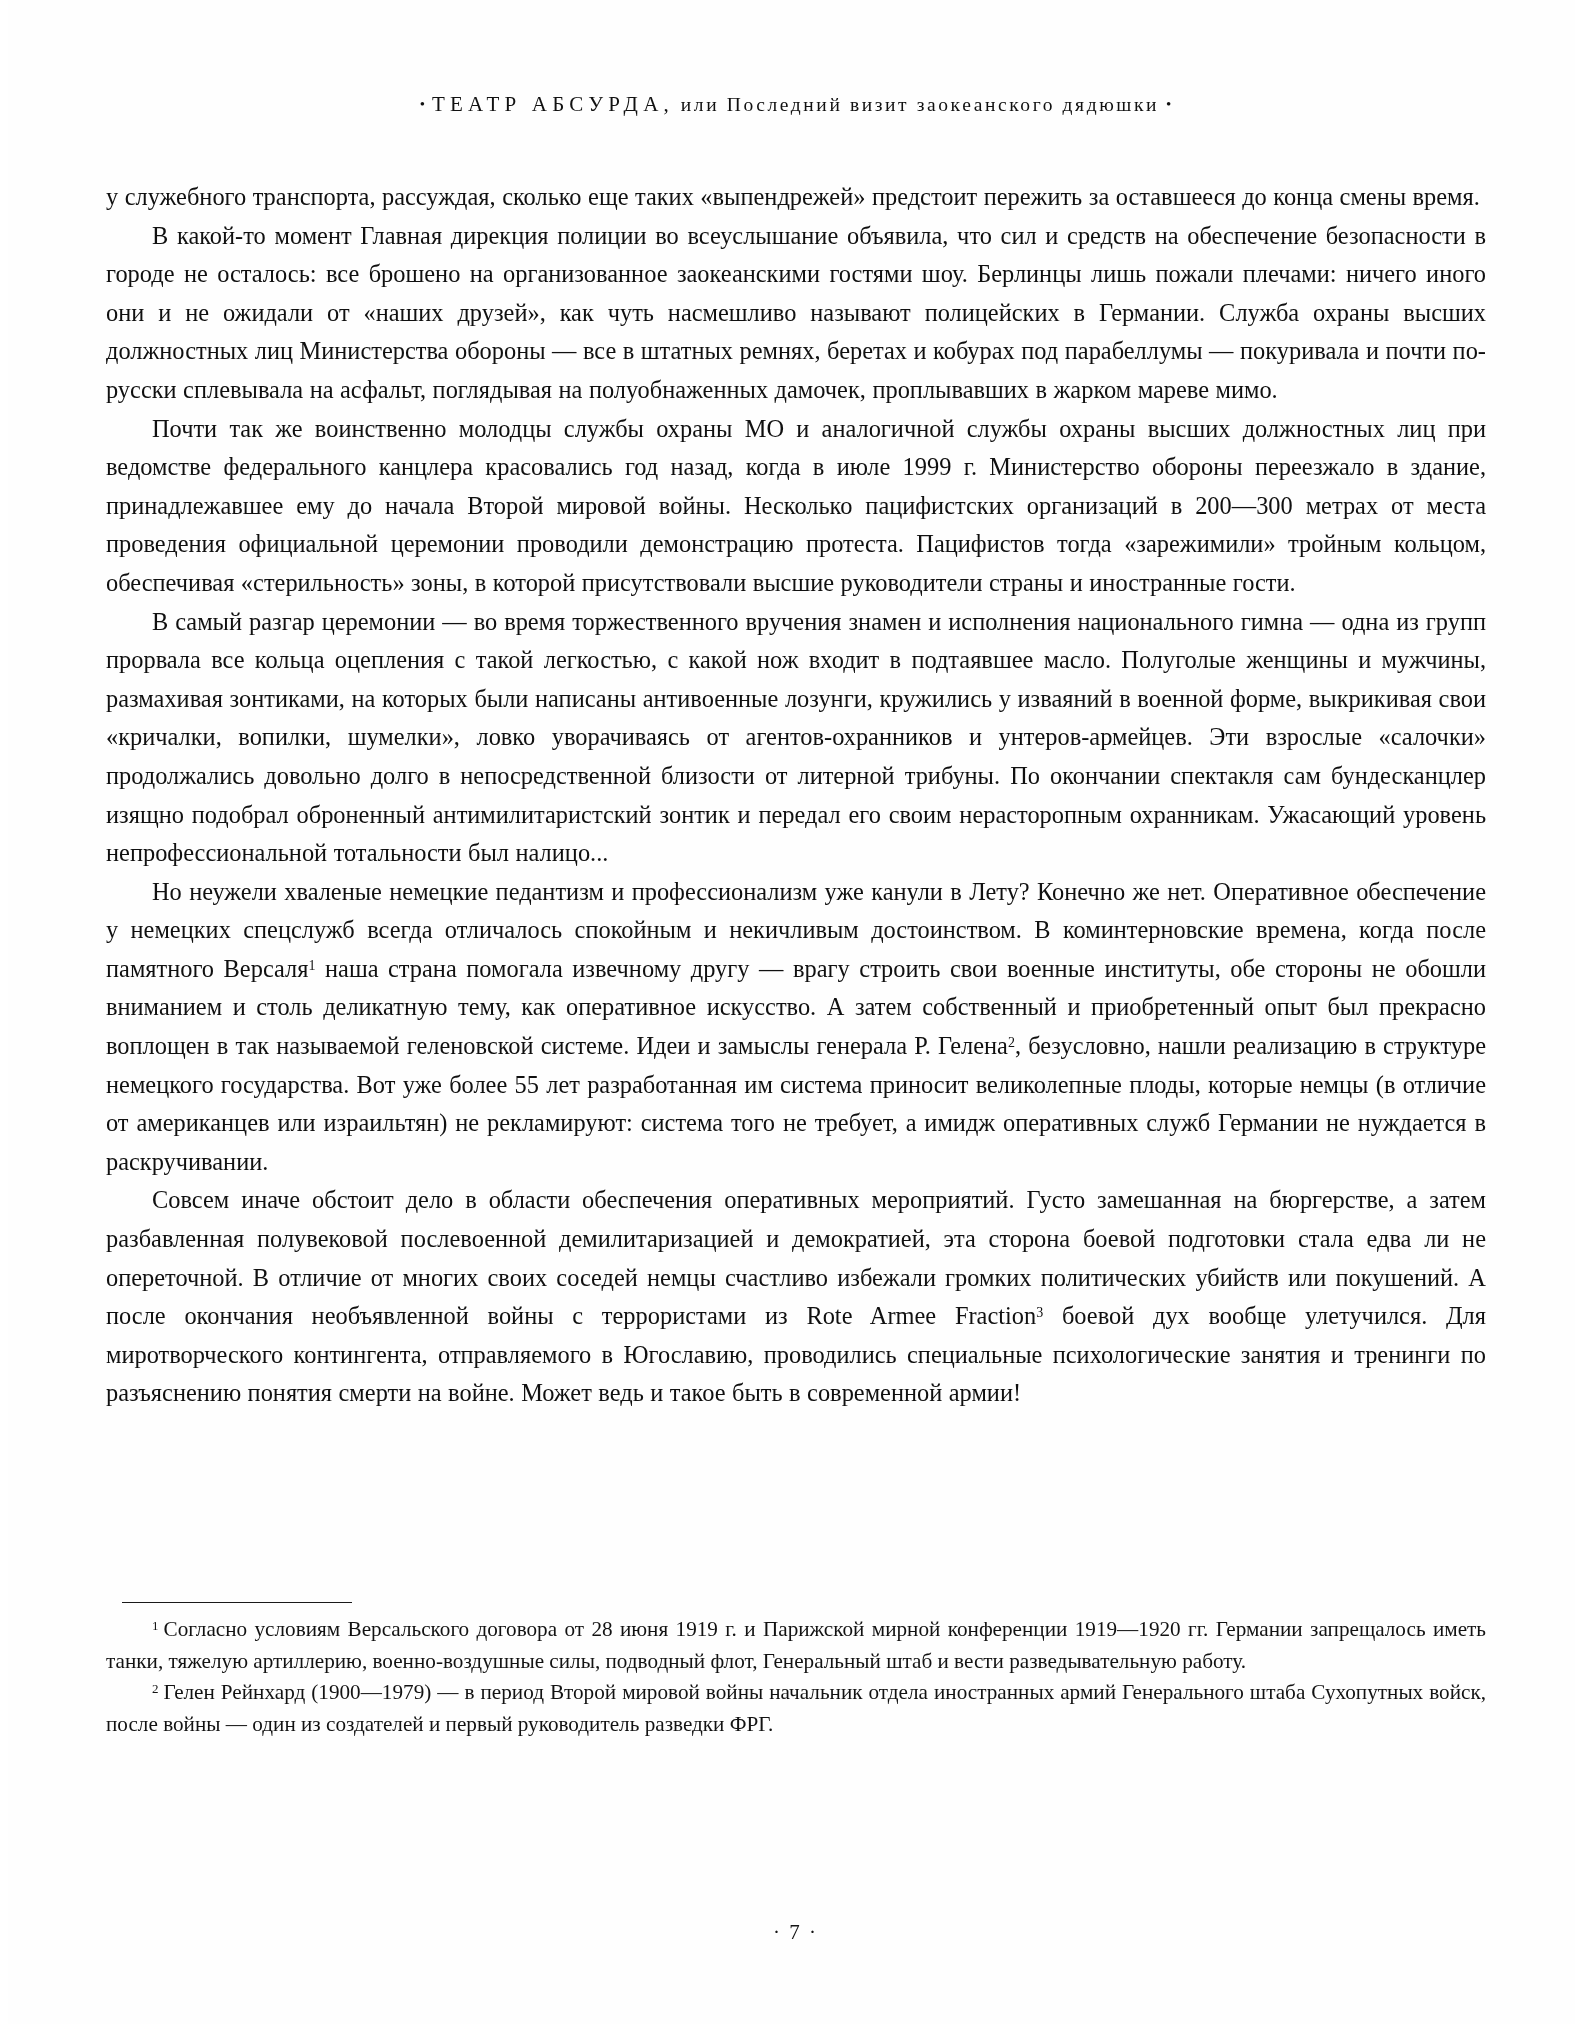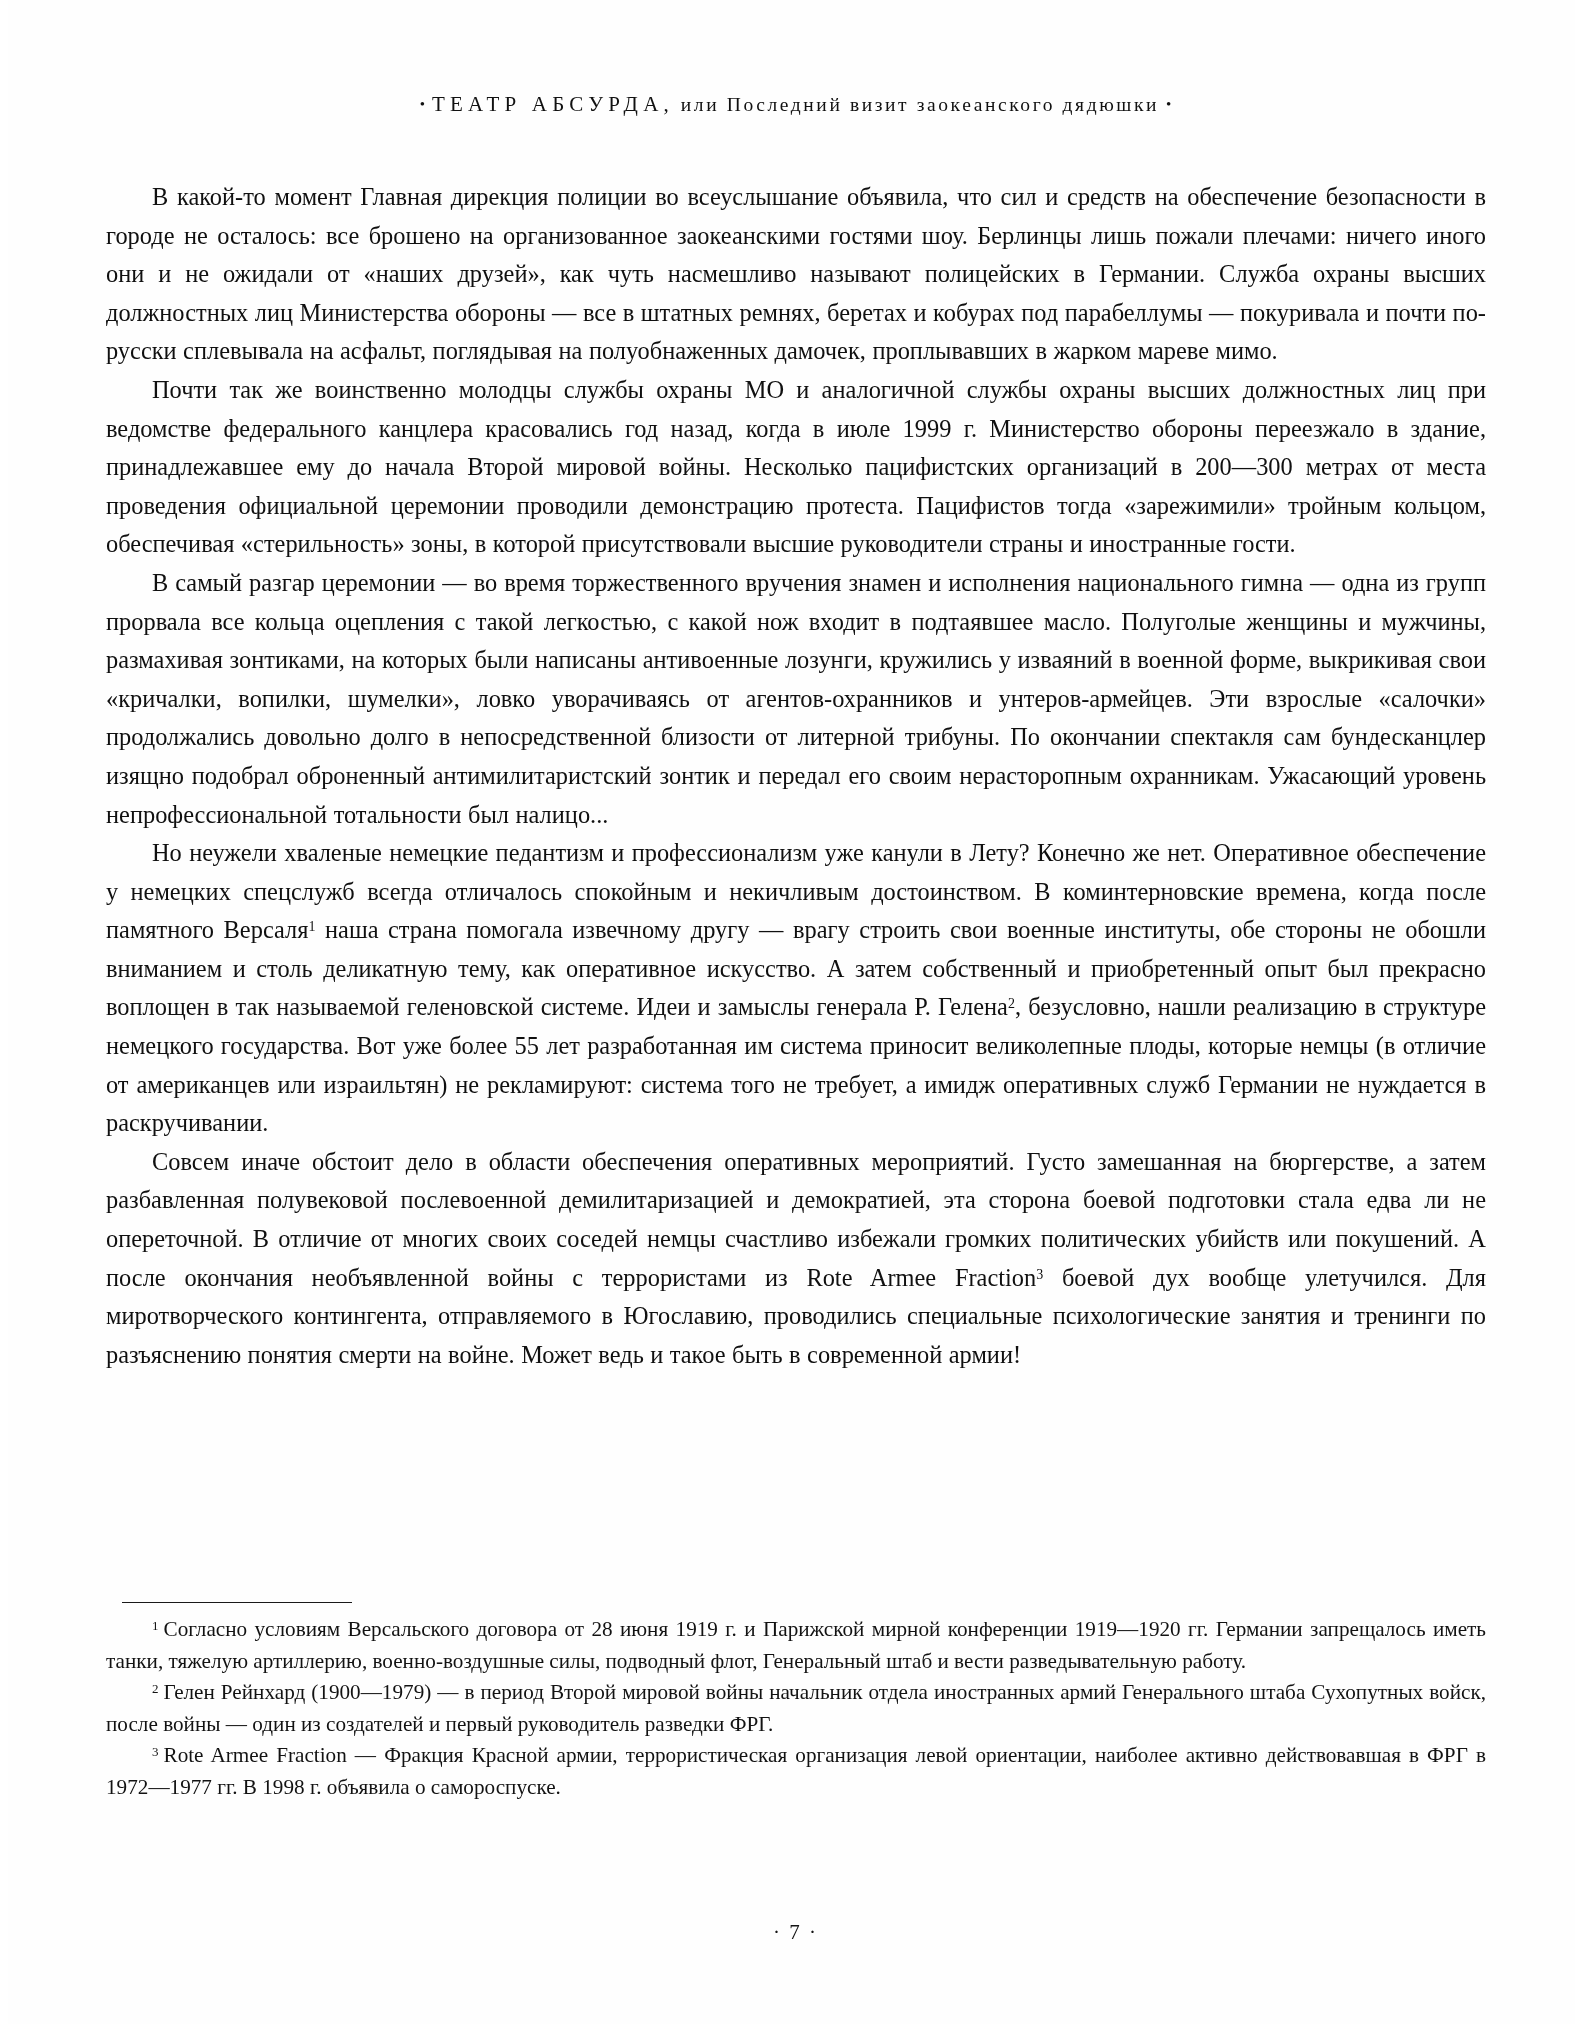--- a/index.html
+++ b/index.html
@@ -125,38 +125,38 @@
 
   <div class="running-header">
     <span class="rh-bullet">•</span>
     <span class="rh-caps">ТЕАТР АБСУРДА,</span>
     <span class="rh-rest">или Последний визит заокеанского дядюшки</span>
     <span class="rh-bullet">•</span>
   </div>
 
   <div class="textblock">
 
+    <p class="para first">у служебного транспорта, рассуждая, сколько еще таких «выпендрежей» предстоит пережить за оставшееся до конца смены время.</p>
 
     <p class="para">В какой-то момент Главная дирекция полиции во всеуслышание объявила, что сил и средств на обеспечение безопасности в городе не осталось: все брошено на организованное заокеанскими гостями шоу. Берлинцы лишь пожали плечами: ничего иного они и не ожидали от «наших друзей», как чуть насмешливо называют полицейских в Германии. Служба охраны высших должностных лиц Министерства обороны — все в штатных ремнях, беретах и кобурах под парабеллумы — покуривала и почти по-русски сплевывала на асфальт, поглядывая на полуобнаженных дамочек, проплывавших в жарком мареве мимо.</p>
 
     <p class="para">Почти так же воинственно молодцы службы охраны МО и аналогичной службы охраны высших должностных лиц при ведомстве федерального канцлера красовались год назад, когда в июле 1999 г. Министерство обороны переезжало в здание, принадлежавшее ему до начала Второй мировой войны. Несколько пацифистских организаций в 200—300 метрах от места проведения официальной церемонии проводили демонстрацию протеста. Пацифистов тогда «зарежимили» тройным кольцом, обеспечивая «стерильность» зоны, в которой присутствовали высшие руководители страны и иностранные гости.</p>
 
     <p class="para">В самый разгар церемонии — во время торжественного вручения знамен и исполнения национального гимна — одна из групп прорвала все кольца оцепления с такой легкостью, с какой нож входит в подтаявшее масло. Полуголые женщины и мужчины, размахивая зонтиками, на которых были написаны антивоенные лозунги, кружились у изваяний в военной форме, выкрикивая свои «кричалки, вопилки, шумелки», ловко уворачиваясь от агентов-охранников и унтеров-армейцев. Эти взрослые «салочки» продолжались довольно долго в непосредственной близости от литерной трибуны. По окончании спектакля сам бундесканцлер изящно подобрал оброненный антимилитаристский зонтик и передал его своим нерасторопным охранникам. Ужасающий уровень непрофессиональной тотальности был налицо...</p>
 
     <p class="para"><span>Но неужели хваленые немецкие педантизм и профессионализм уже канули в Лету? Конечно же нет. Оперативное обеспечение у немецких спецслужб всегда отличалось спокойным и некичливым достоинством. В коминтерновские времена, когда после памятного Версаля</span><sup class="fnref">1</sup><span> наша страна помогала извечному другу — врагу строить свои военные институты, обе стороны не обошли вниманием и столь деликатную тему, как оперативное искусство. А затем собственный и приобретенный опыт был прекрасно воплощен в так называемой геленовской системе. Идеи и замыслы генерала Р. Гелена</span><sup class="fnref">2</sup><span>, безусловно, нашли реализацию в структуре немецкого государства. Вот уже более 55 лет разработанная им система приносит великолепные плоды, которые немцы (в отличие от американцев или израильтян) не рекламируют: система того не требует, а имидж оперативных служб Германии не нуждается в раскручивании.</span></p>
 
     <p class="para"><span>Совсем иначе обстоит дело в области обеспечения оперативных мероприятий. Густо замешанная на бюргерстве, а затем разбавленная полувековой послевоенной демилитаризацией и демократией, эта сторона боевой подготовки стала едва ли не опереточной. В отличие от многих своих соседей немцы счастливо избежали громких политических убийств или покушений. А после окончания необъявленной войны с террористами из Rote Armee Fraction</span><sup class="fnref">3</sup><span> боевой дух вообще улетучился. Для миротворческого контингента, отправляемого в Югославию, проводились специальные психологические занятия и тренинги по разъяснению понятия смерти на войне. Может ведь и такое быть в современной армии!</span></p>
 
   </div>
 
   <div class="footnotes">
     <div class="fn-rule"></div>
 
     <p class="footnote"><sup>1</sup><span>Согласно условиям Версальского договора от 28 июня 1919 г. и Парижской мирной конференции 1919—1920 гг. Германии запрещалось иметь танки, тяжелую артиллерию, военно-воздушные силы, подводный флот, Генеральный штаб и вести разведывательную работу.</span></p>
 
     <p class="footnote"><sup>2</sup><span>Гелен Рейнхард (1900—1979) — в период Второй мировой войны начальник отдела иностранных армий Генерального штаба Сухопутных войск, после войны — один из создателей и первый руководитель разведки ФРГ.</span></p>
 
-    <p class="footnote"><sup>3</sup><span>Rote Armee Fraction — Фракция Красной армии, террористическая организация левой ориентации, наиболее активно действовавшая в ФРГ в 1972—1977 гг. В 1998 г. объявила о самороспуске.</span></p>
   </div>
 
   <div class="folio">· 7 ·</div>
 
 </div>
 
 </body></html>

